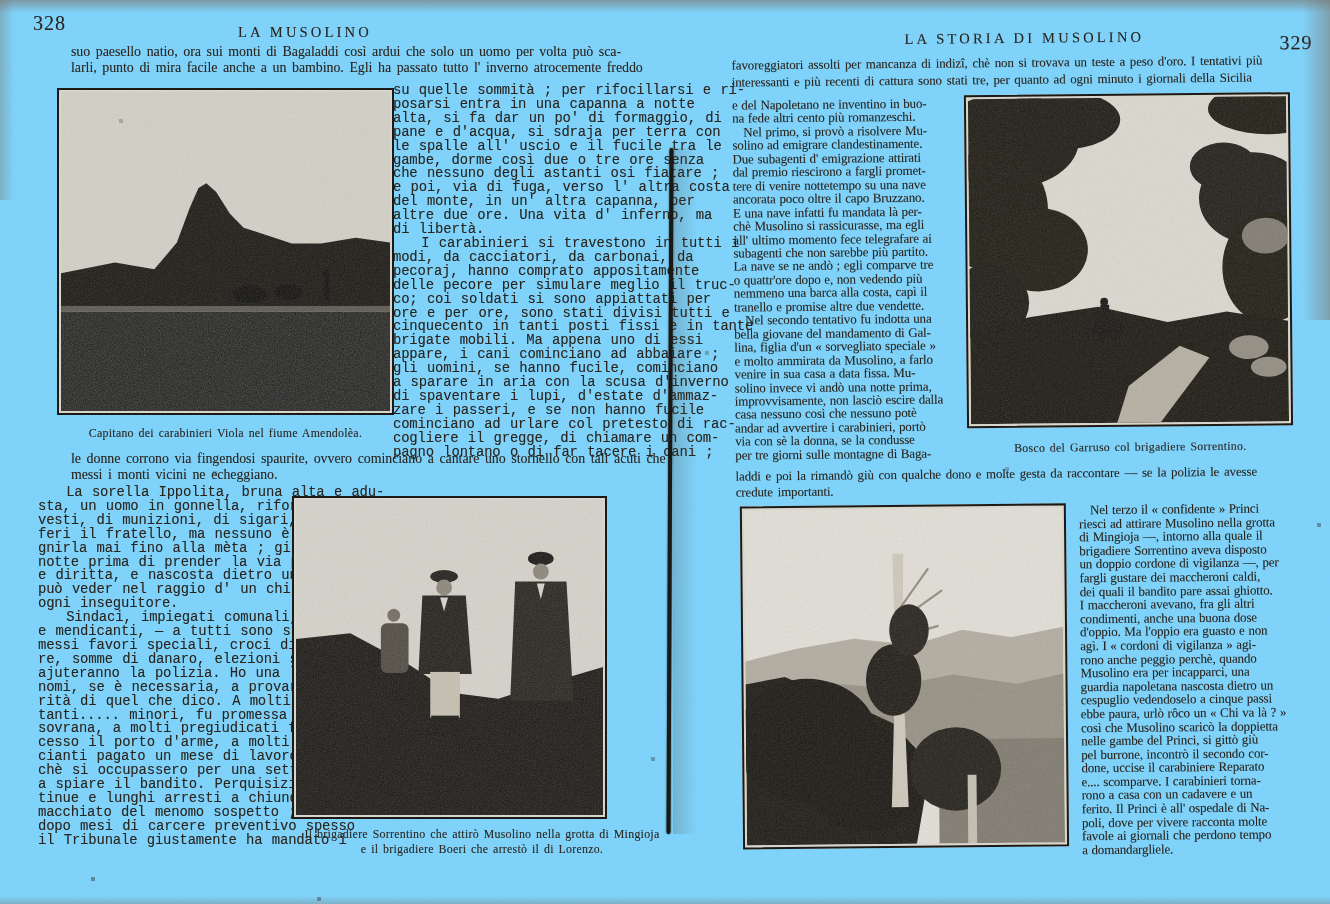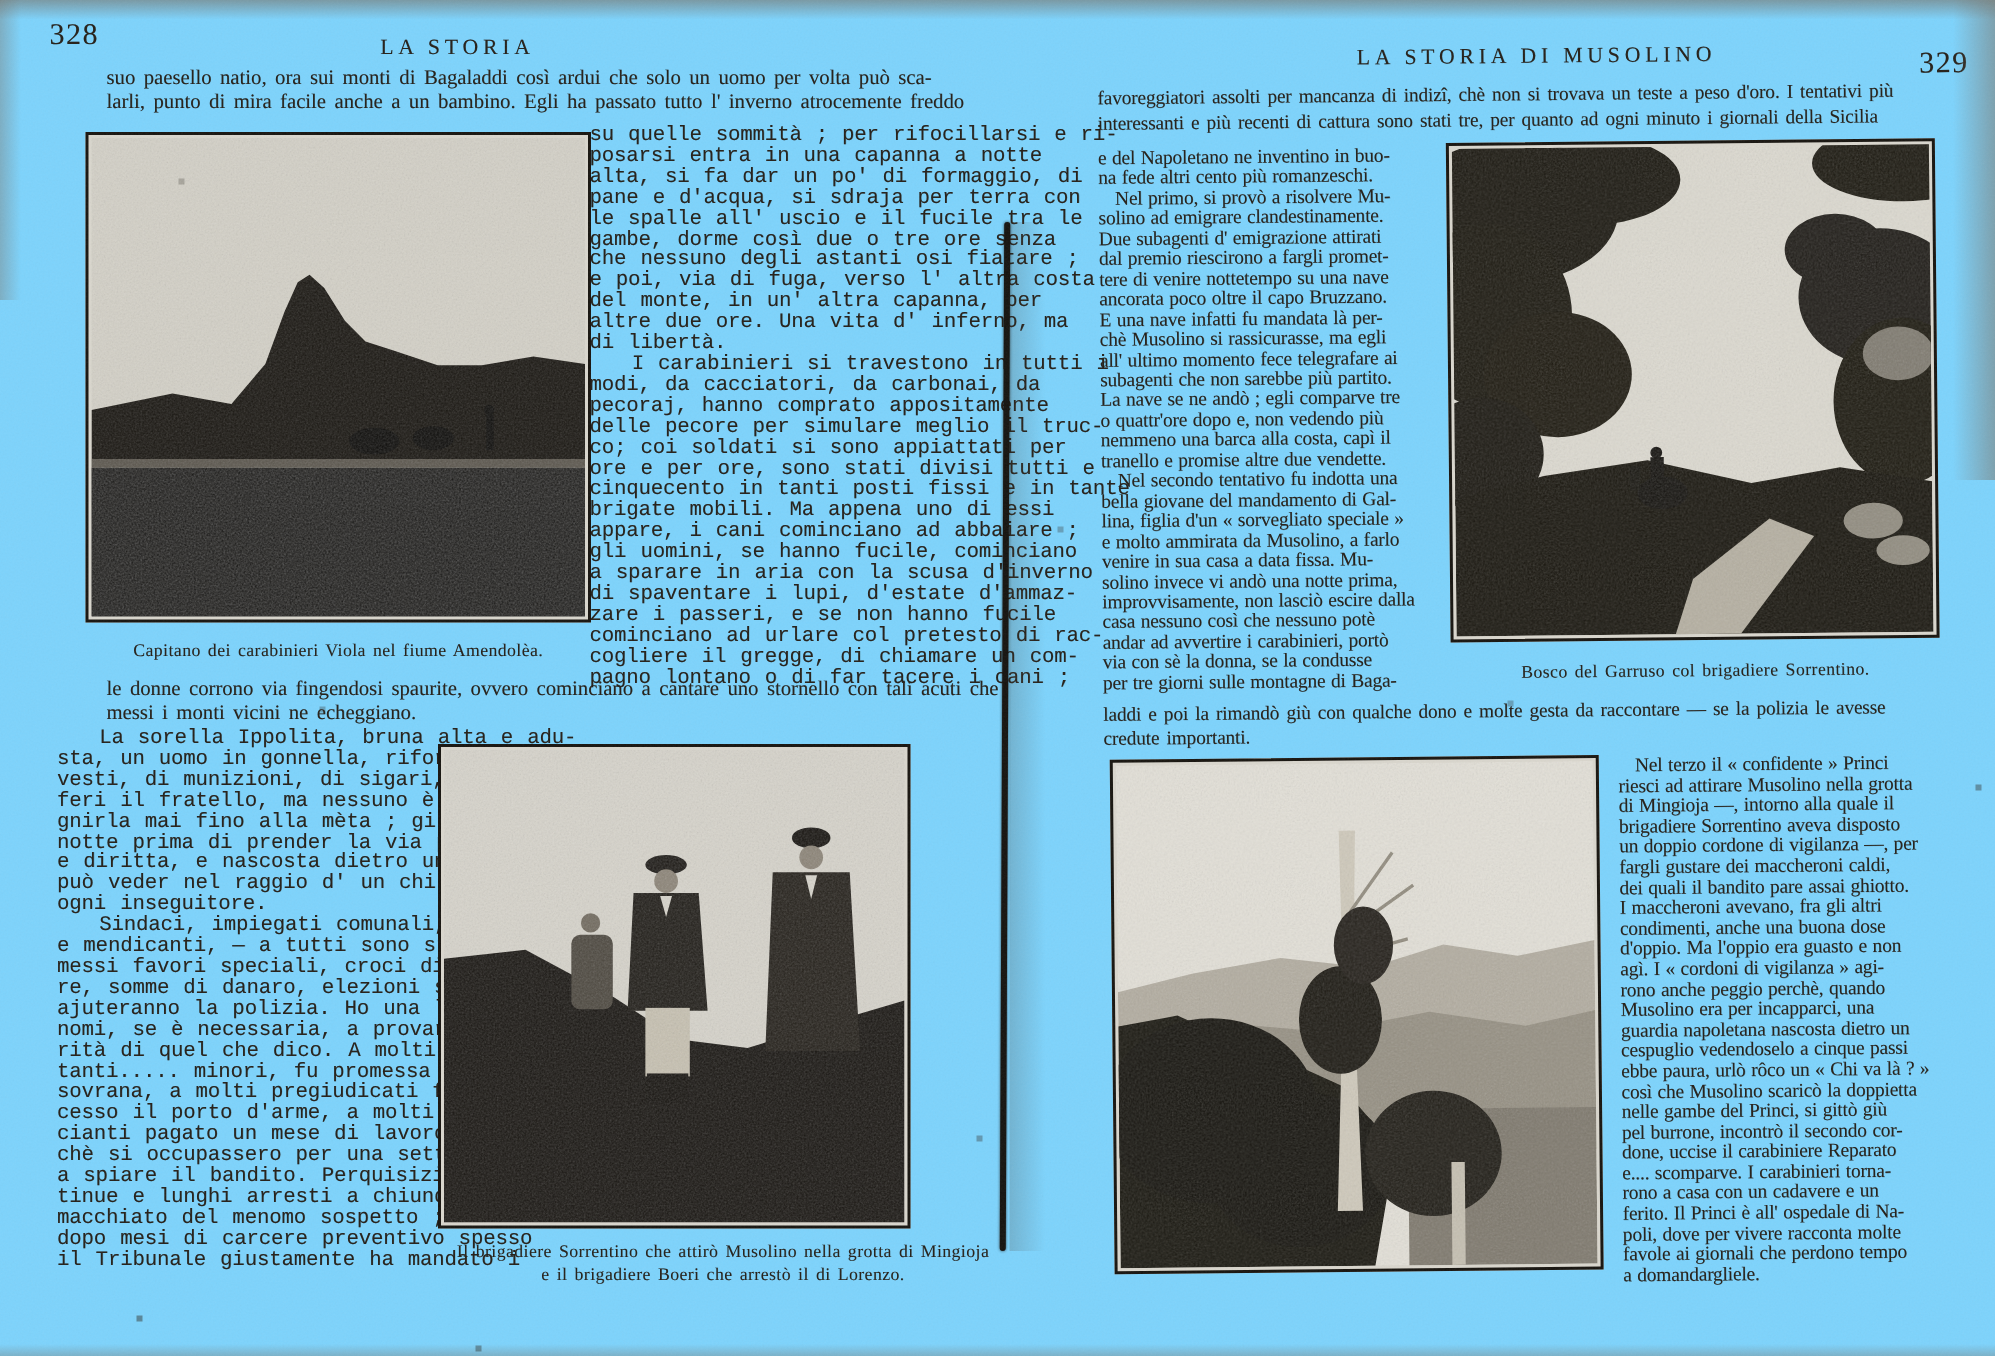--- a/index.html
+++ b/index.html
@@ -46,21 +46,21 @@
     <defs>
       <filter id="grain" x="0%" y="0%" width="100%" height="100%">
         <feTurbulence type="fractalNoise" baseFrequency="0.8" numOctaves="2" stitchTiles="stitch"></feTurbulence>
         <feColorMatrix type="saturate" values="0"></feColorMatrix>
       </filter>
     </defs>
   </svg>
 
   <div>
     <div class="tx pagenum" style="left:33px;top:12px;">328</div>
-    <div class="tx runtitle" style="left:305px;top:24px;transform:translateX(-50%);">LA STORIA</div>
+    <div class="tx runtitle" style="left:305px;top:24px;transform:translateX(-50%);">LA MUSOLINO</div>
 
     <div class="tx wide-l" style="left:35px;top:44px;width:645px;">suo paesello natio, ora sui monti di Bagaladdi così ardui che solo un uomo per volta può sca-
 larli, punto di mira facile anche a un bambino. Egli ha passato tutto l' inverno atrocemente freddo</div>
 
     <div class="photo" style="left:57px;top:88px;width:337px;height:327px;">
       <svg viewBox="0 0 335 322" preserveAspectRatio="none">
         <rect width="335" height="322" fill="#d4d1c7"></rect>
         <polygon fill="#16130e" points="0,183 55,172 95,179 118,152 131,117 140,97 148,92 158,101 172,123 186,137 205,143 235,153 265,153 300,147 335,152 335,322 0,322"></polygon>
         <rect y="216" width="335" height="7" fill="#918b7e" opacity="0.55"></rect>
         <rect y="222" width="335" height="100" fill="#0b0a08"></rect>

